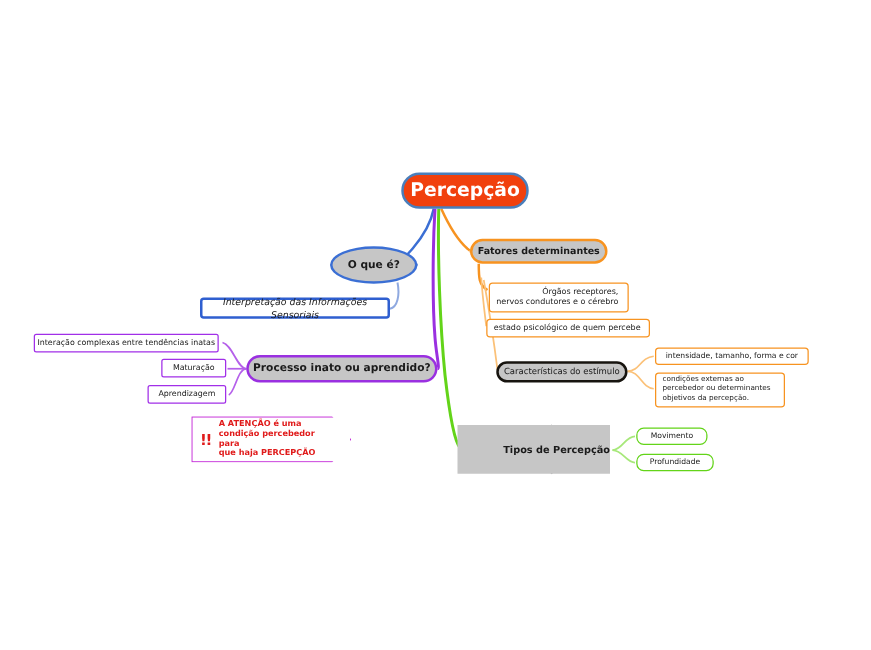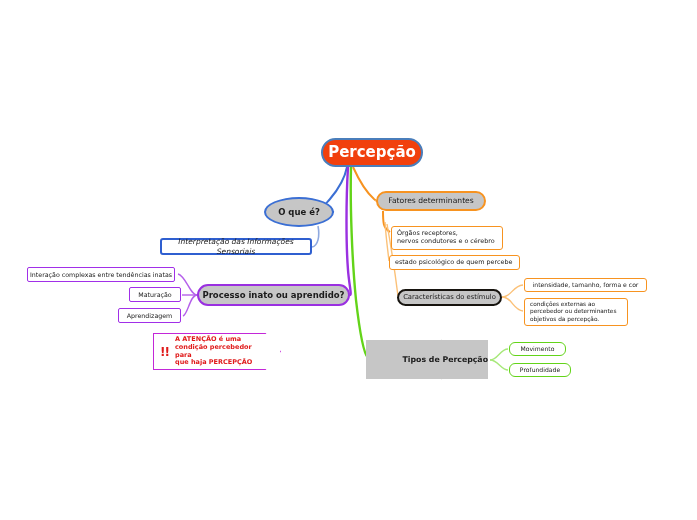--- a/index.html
+++ b/index.html
@@ -136,32 +136,32 @@
 
   
   .n-fatores {
     left: 376px; top: 191px;
     width: 110px; height: 20px;
     background: #c6c6c6;
     border: 2px solid #f79320;
     border-radius: 10px;
     color: #1a1a1a;
     font-size: 7.6px;
-    font-weight: normal;
+    font-weight: bold;
   }
   .n-orgaos {
     left: 391px; top: 226px;
     width: 112px; height: 24px;
     background: #ffffff;
     border: 1.5px solid #f79320;
     border-radius: 3px;
     color: #1a1a1a;
     font-size: 6.4px;
     justify-content: flex-start;
-    text-align: left;
+    text-align: right;
     padding-left: 5px;
   }
   .n-estado {
     left: 389px; top: 255px;
     width: 131px; height: 15px;
     background: #ffffff;
     border: 1.5px solid #f79320;
     border-radius: 3px;
     color: #1a1a1a;
     font-size: 6.4px;

